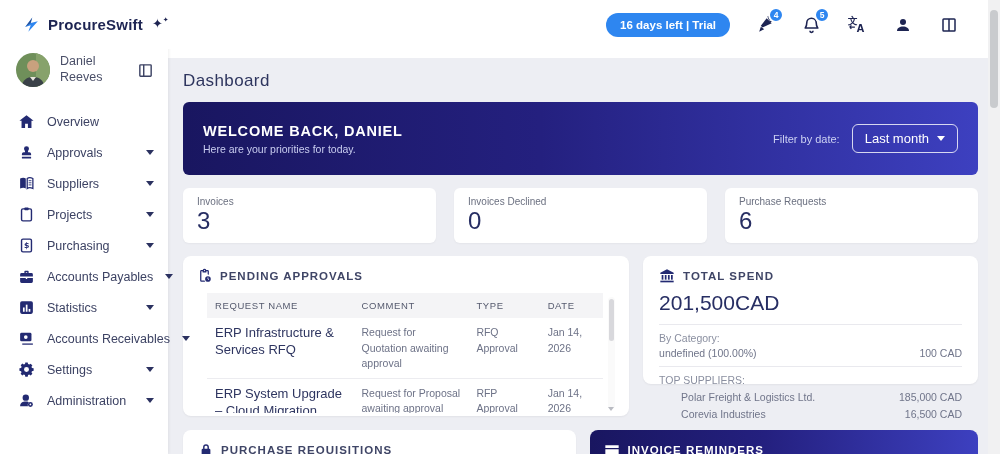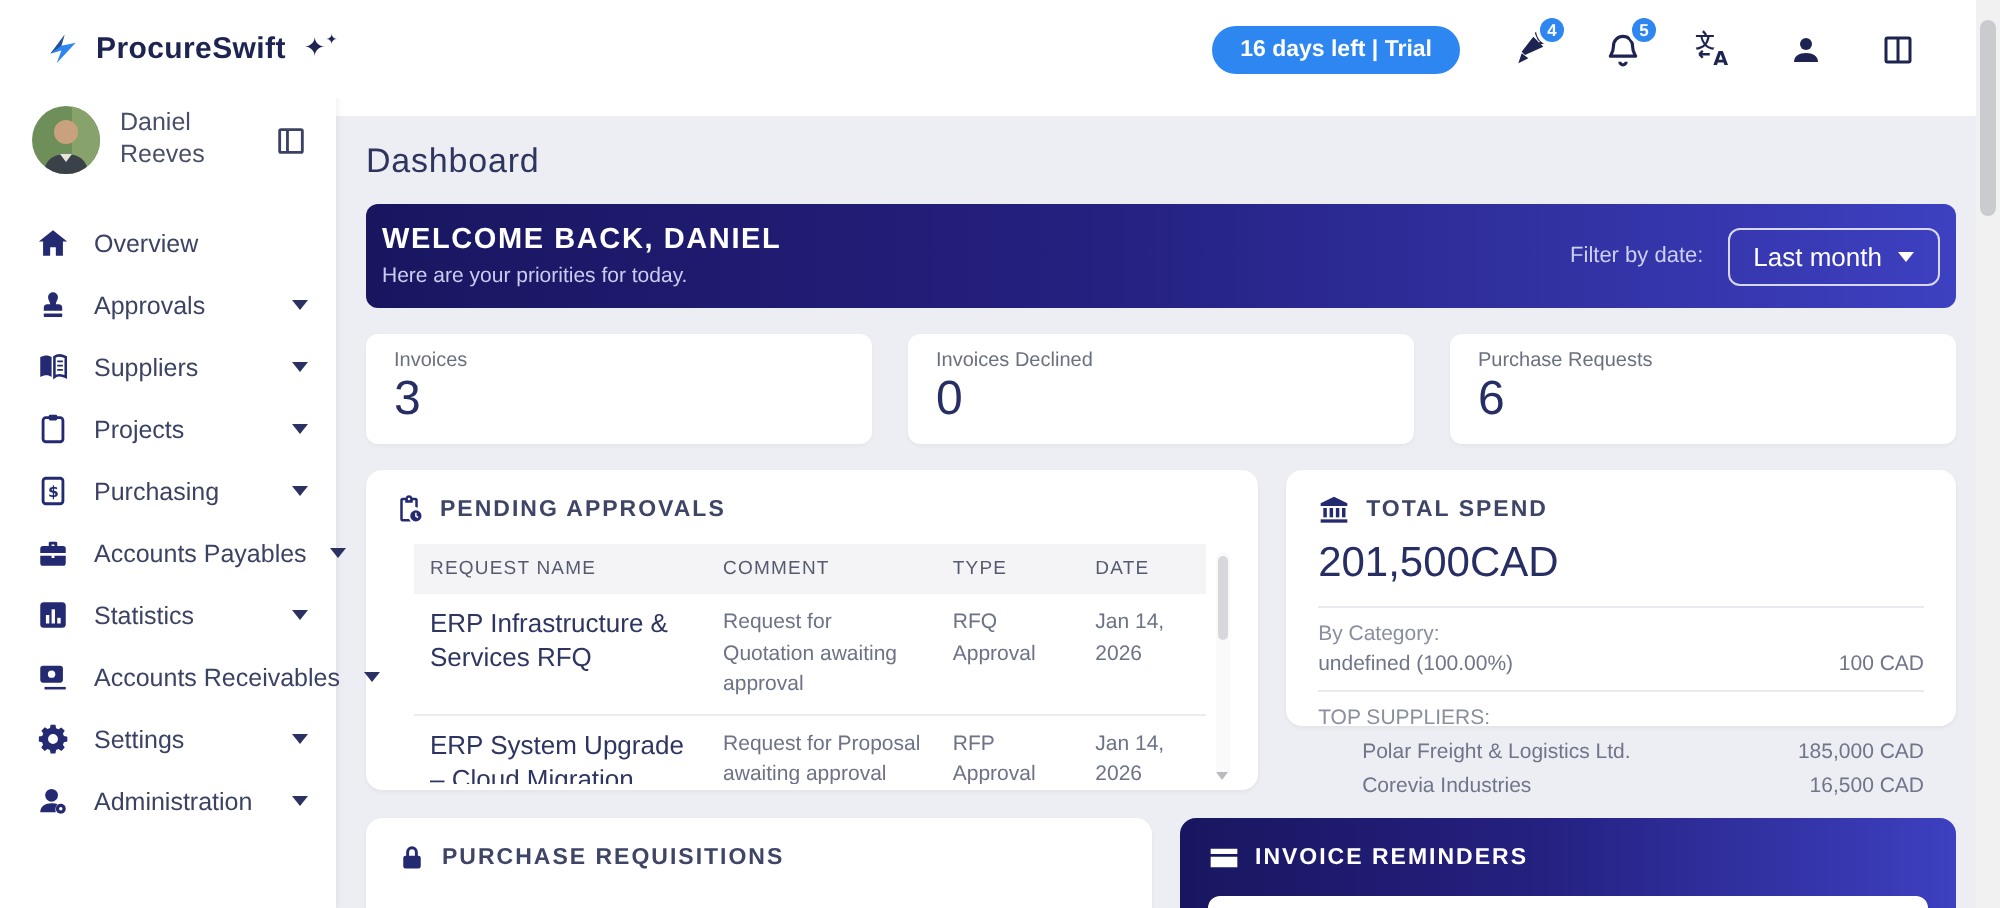--- a/index.html
+++ b/index.html
@@ -29,21 +29,21 @@
   .nav { padding-top:8px; }
   .nav-item { display:flex; align-items:center; height:31px; padding:0 14px 0 18px; gap:12px; cursor:pointer; }
   .nav-item .nicon { width:17px; height:17px; color:#232a72; flex:0 0 17px; display:flex; align-items:center; justify-content:center; }
   .nav-item .nlabel { font-size:12.5px; color:#3c4263; font-weight:500; flex:1; white-space:nowrap; }
   .caret { width:0; height:0; border-left:4px solid transparent; border-right:4px solid transparent; border-top:5px solid #2b3160; }
 
   
   .main { position:absolute; left:168px; top:58px; width:820px; height:412px; background:#edeef3; padding:13px 10px 0 15px; overflow:hidden; }
   .page-title { font-size:17px; color:#2e355e; letter-spacing:.4px; font-weight:500; }
 
-  .banner { margin-top:11px; height:52px; border-radius:6px; background:linear-gradient(90deg,#191660 0%,#24207f 45%,#3d40c0 100%); display:flex; align-items:center; justify-content:space-between; padding:0 8px; color:#fff; }
+  .banner { margin-top:11px; height:73px; border-radius:6px; background:linear-gradient(90deg,#191660 0%,#24207f 45%,#3d40c0 100%); display:flex; align-items:center; justify-content:space-between; padding:0 20px; color:#fff; }
   .banner-title { font-size:14.5px; font-weight:700; letter-spacing:.8px; }
   .banner-sub { font-size:10.5px; color:#c9cdf0; margin-top:4px; }
   .banner-right { display:flex; align-items:center; gap:12px; }
   .filter-label { font-size:11px; color:#ccd1f3; }
   .filter-btn { border:1px solid rgba(255,255,255,.8); border-radius:6px; padding:6px 12px; font-size:13px; color:#fff; display:flex; align-items:center; gap:8px; cursor:pointer; }
   .filter-btn .caret { border-top-color:#fff; }
 
   .stats-row { display:flex; gap:18px; margin-top:13px; }
   .stat-card { flex:1; background:#fff; border-radius:6px; padding:8px 14px 9px; box-shadow:0 1px 2px rgba(0,0,0,.04); }
   .stat-label { font-size:10px; color:#6b7080; }

